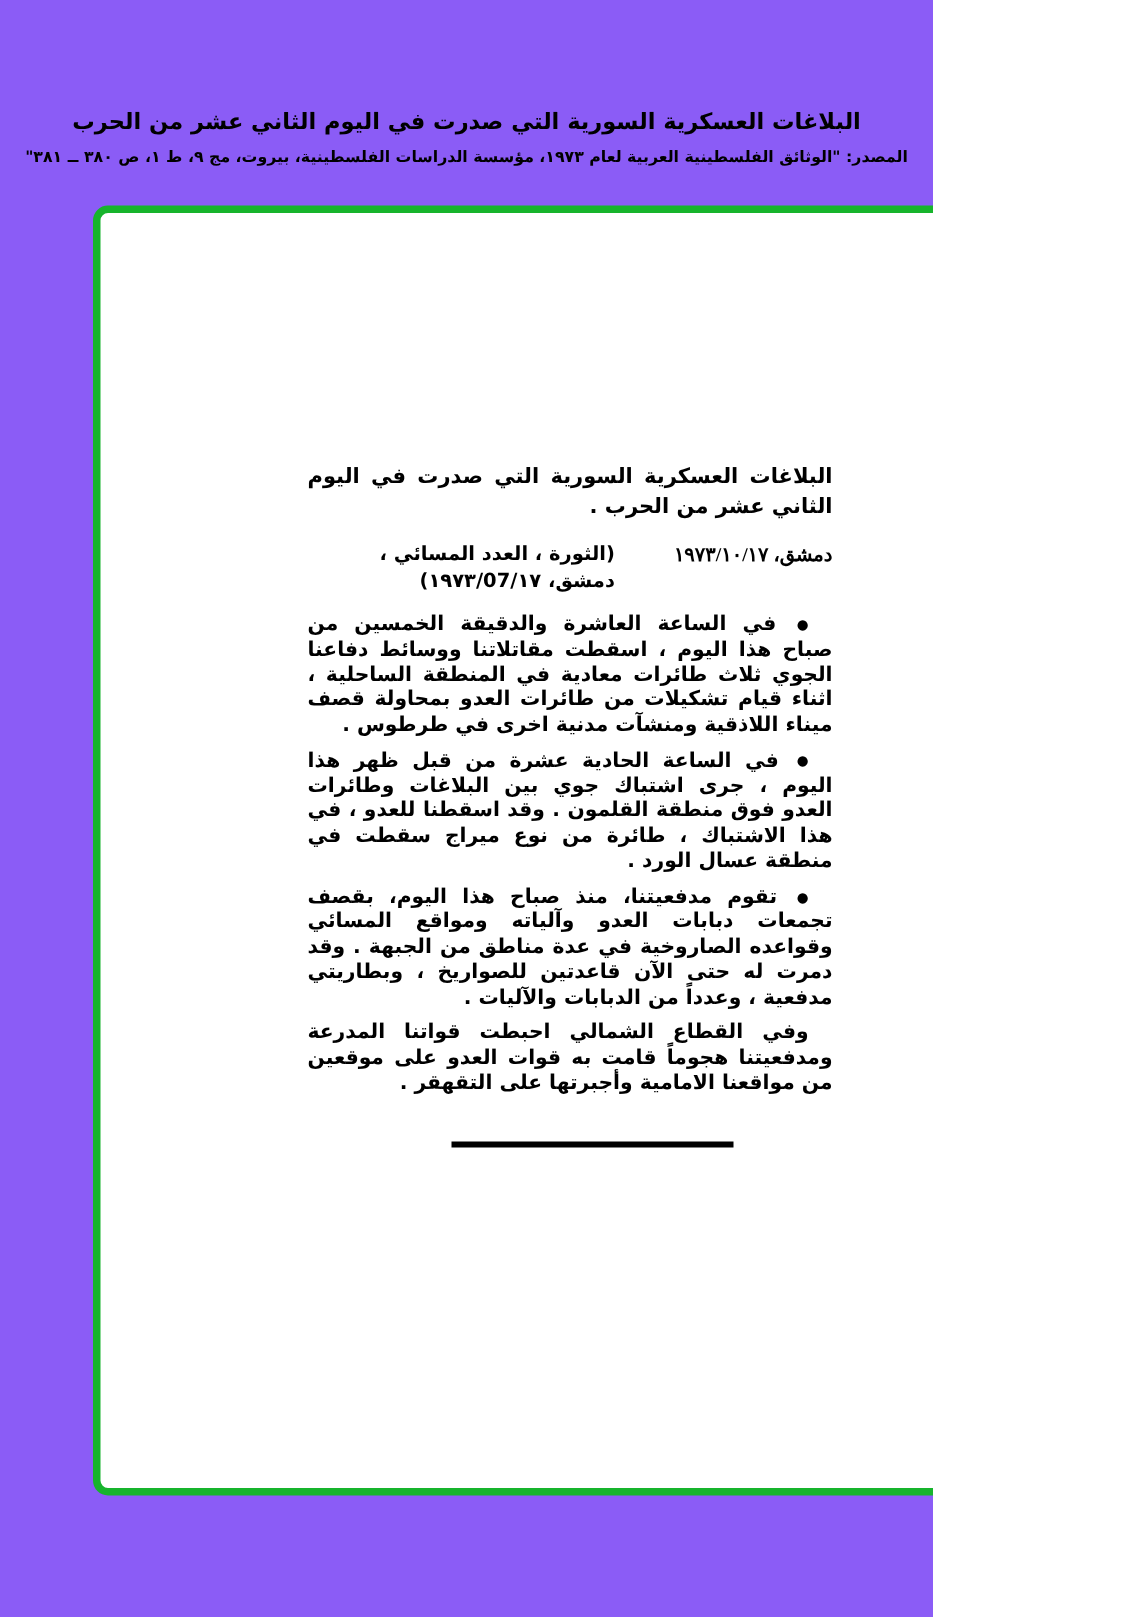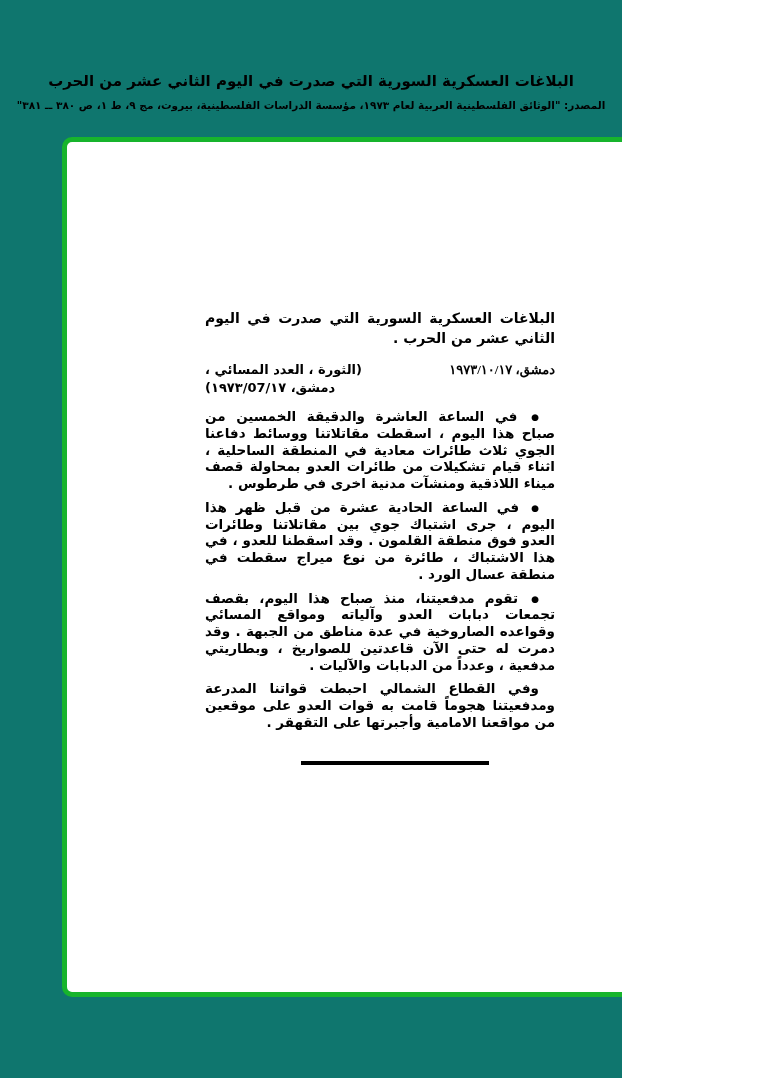--- a/index.html
+++ b/index.html
@@ -6,21 +6,21 @@
     margin: 0;
     padding: 0;
     background: #ffffff;
     font-family: "DejaVu Sans", sans-serif;
     color: #000000;
   }
   .page {
     position: relative;
     width: 622px;
     height: 1078px;
-    background: #0f766e;
+    background: #8b5cf6;
     overflow: hidden;
   }
   .top-header {
     position: absolute;
     top: 72px;
     left: 0;
     right: 0;
     direction: rtl;
     text-align: center;
   }
@@ -63,21 +63,21 @@
   }
   .dateline {
     display: flex;
     justify-content: space-between;
     align-items: flex-start;
     margin: 0 0 10px 0;
     font-size: 13px;
     line-height: 1.45;
   }
   .place-date { white-space: nowrap; font-family: Liberation Serif, serif; }
-  .citation { text-align: left; max-width: 170px; }
+  .citation { text-align: right; max-width: 170px; margin-left: 48px; }
   .para {
     margin: 0 0 7px 0;
     text-indent: 8px;
   }
   .para .bullet {
     font-size: 9px;
     display: inline-block;
     transform: translateY(-1px);
     margin-left: 3px;
   }
@@ -116,21 +116,21 @@
         </span>
       </div>
 
       <p class="para">
         <span class="bullet">●</span>
         <span>في الساعة العاشرة والدقيقة الخمسين من صباح هذا اليوم ، اسقطت مقاتلاتنا ووسائط دفاعنا الجوي ثلاث طائرات معادية في المنطقة الساحلية ، اثناء قيام تشكيلات من طائرات العدو بمحاولة قصف ميناء اللاذقية ومنشآت مدنية اخرى في طرطوس .</span>
       </p>
 
       <p class="para">
         <span class="bullet">●</span>
-        <span>في الساعة الحادية عشرة من قبل ظهر هذا اليوم ، جرى اشتباك جوي بين مقاتلاتنا وطائرات العدو فوق منطقة القلمون . وقد اسقطنا للعدو ، في هذا الاشتباك ، طائرة من نوع ميراج سقطت في منطقة عسال الورد .</span>
+        <span>في الساعة الحادية عشرة من قبل ظهر هذا اليوم ، جرى اشتباك جوي بين البلاغات وطائرات العدو فوق منطقة القلمون . وقد اسقطنا للعدو ، في هذا الاشتباك ، طائرة من نوع ميراج سقطت في منطقة عسال الورد .</span>
       </p>
 
       <p class="para">
         <span class="bullet">●</span>
         <span>تقوم مدفعيتنا، منذ صباح هذا اليوم، بقصف تجمعات دبابات العدو وآلياته ومواقع المسائي وقواعده الصاروخية في عدة مناطق من الجبهة . وقد دمرت له حتى الآن قاعدتين للصواريخ ، وبطاريتي مدفعية ، وعدداً من الدبابات والآليات .</span>
       </p>
 
       <p class="closing">وفي القطاع الشمالي احبطت قواتنا المدرعة ومدفعيتنا هجوماً قامت به قوات العدو على موقعين من مواقعنا الامامية وأجبرتها على التقهقر .</p>
 
       <div class="rule"></div>

